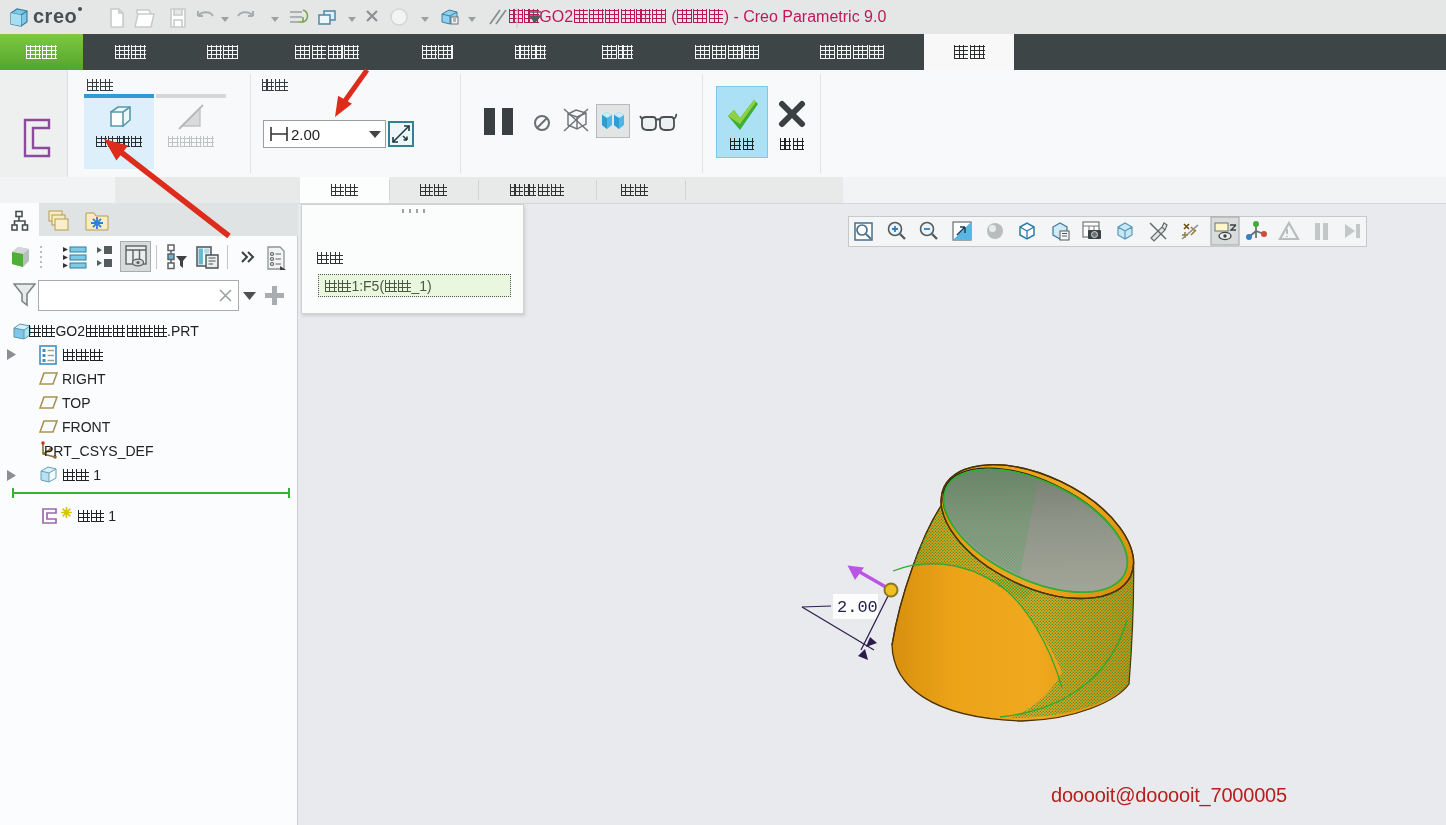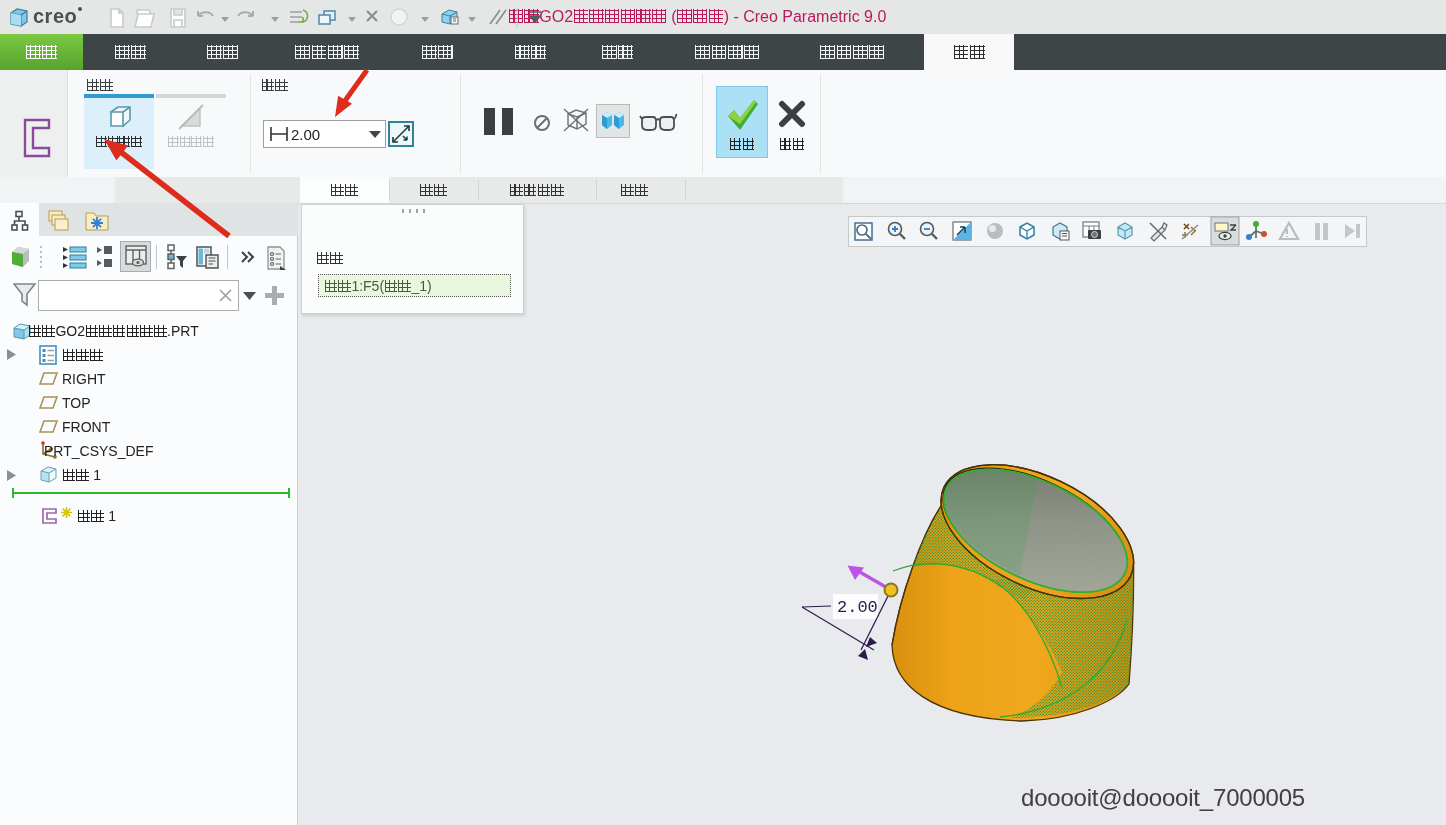--- a/index.html
+++ b/index.html
@@ -24,21 +24,21 @@
 
 #tabrow{left:0;top:177px;width:1446px;height:26px;background:#f2f3f4}
 #tabgray{left:115px;top:177px;width:728px;height:26px;background:#e8e9e9}
 .stab{position:absolute;top:177px;height:26px;line-height:27px;font-size:14px;color:#333;text-align:center}
 .stabsep{position:absolute;top:180px;height:20px;width:1px;background:#d2d4d4}
 
 #leftpanel{left:0;top:203px;width:298px;height:622px;background:#fbfcfd;border-right:1px solid #c9cdcd}
 .treerow{position:absolute;font-size:14px;color:#222;white-space:nowrap}
 
 #canvas{left:298px;top:203px;width:1148px;height:622px;background:#e9eaed;border-top:1px solid #d5d8d8}
-#watermark{left:1021px;top:784px;font-size:24px;color:#404040;letter-spacing:-.2px}
+#watermark{left:1051px;top:784px;font-size:20px;color:#b91c1c;letter-spacing:-.2px}
 </style>
 </head>
 <body>
 <div class="abs" id="titlebar"></div>
 <div class="abs" id="title"><i class="g"></i><i class="g"></i>GO2<i class="g"></i><i class="g"></i><i class="g"></i><i class="g"></i><i class="g"></i><i class="g"></i> (<i class="g"></i><i class="g"></i><i class="g"></i>) - Creo Parametric 9.0</div>
 <svg class="abs" style="left:8px;top:7px" width="22" height="21" viewBox="0 0 22 21">
 <path d="M3 6 L9 2 L19 4 L19 15 L13 19 L3 17 Z" fill="#7ec8ea" stroke="#3a7f9e" stroke-width="1.2"></path>
 <path d="M3 6 L13 8 L19 4" fill="none" stroke="#3a7f9e" stroke-width="1.2"></path>
 <path d="M13 8 L13 19" fill="none" stroke="#3a7f9e" stroke-width="1.2"></path>
 <path d="M3 6 L13 8 L13 19 L3 17 Z" fill="#a8ddf2"></path>

